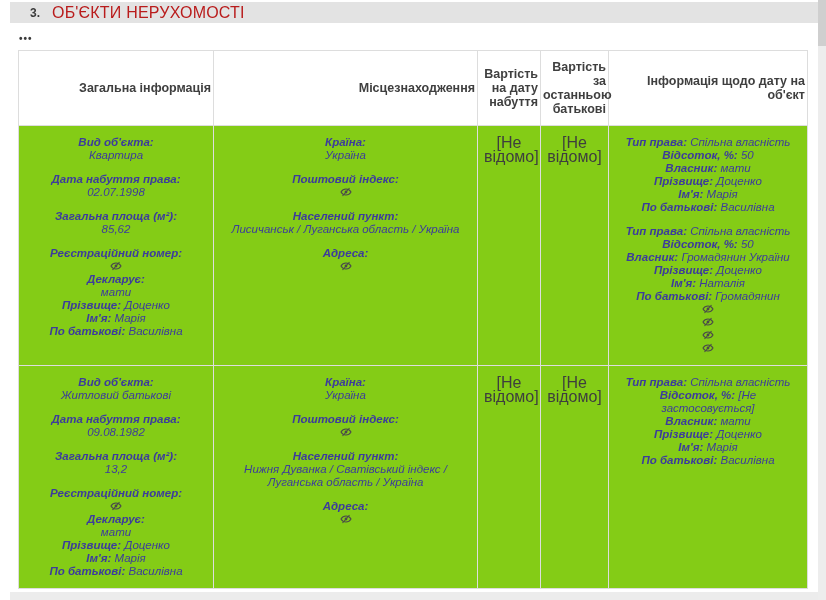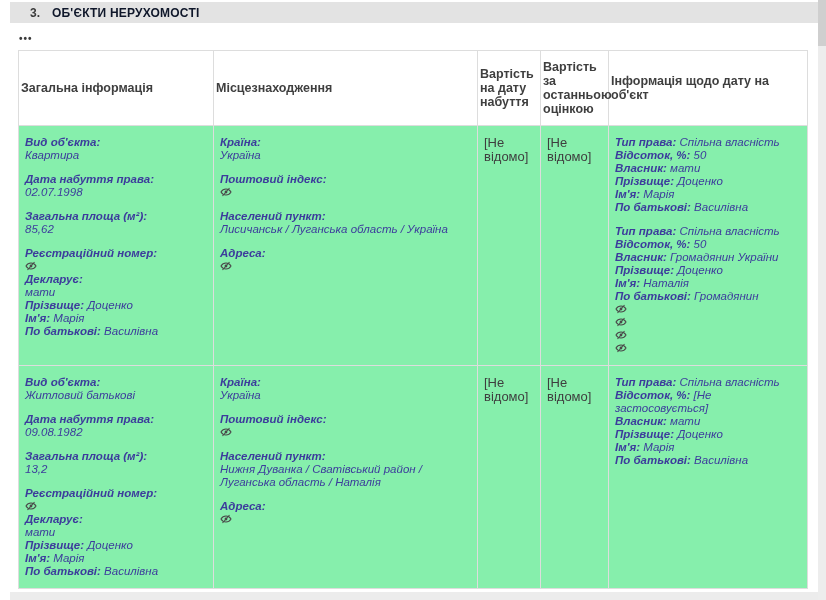--- a/index.html
+++ b/index.html
@@ -1,33 +1,33 @@
 <!DOCTYPE html>
 <html><head>
 <meta charset="utf-8">
 <style>
   html,body{margin:0;padding:0;background:#fff;}
   .page{position:relative;width:826px;height:600px;overflow:hidden;background:#fff;
         font-family:"Liberation Sans","DejaVu Sans",sans-serif;}
   .section-bar{position:absolute;left:10px;top:2px;width:810px;height:21px;background:#e3e3e3;
         display:flex;align-items:center;padding-left:20px;box-sizing:border-box;}
   .sec-num{font-size:12px;font-weight:bold;color:#3a3a3a;margin-right:12px;}
-  .sec-title{font-size:12px;font-weight:bold;color:#0f172a;letter-spacing:.2px;}
+  .sec-title{font-size:16px;font-weight:normal;color:#b91c1c;letter-spacing:.2px;}
   .dots{position:absolute;left:19px;top:33px;font-size:10px;font-weight:bold;color:#3a3a3a;letter-spacing:1px;}
   table.decl-table{position:absolute;left:18px;top:50px;width:789px;border-collapse:collapse;table-layout:fixed;}
   .c1{width:195px}.c2{width:264px}.c3{width:63px}.c4{width:68px}.c5{width:199px}
   th{background:#ffffff;border:1px solid #ddd;font-size:12.5px;font-weight:bold;color:#3f3f3f;
-     text-align:left;vertical-align:middle;height:70px;padding:2px;}
-  td{background:#86efac;border:1px solid #ddd;vertical-align:top;
+     text-align:right;vertical-align:middle;height:70px;padding:2px;}
+  td{background:#84cc16;border:1px solid #ddd;vertical-align:top;text-align:center;
      padding:10px 6px;box-sizing:border-box;}
   tr.r1 td{height:240px;} tr.r2 td{height:218px;}
   .ln{line-height:13px;font-size:11.5px;font-style:italic;color:#3c3c9c;}
   .lbl{font-weight:bold;color:#3c3c9c;font-style:italic;}
   .val{font-weight:normal;color:#3c3c9c;font-style:italic;}
-  .plain{font-style:normal;color:#3e3e3e;font-size:13px;line-height:14px;}
+  .plain{font-style:normal;color:#3e3e3e;font-size:16px;line-height:14px;}
   .gap{height:11px;}
   .icon-ln{height:13px;line-height:12px;}
   .icon-ln svg{vertical-align:top;}
   .next-bar{position:absolute;left:10px;top:592px;width:808px;height:8px;background:#ececec;}
   .scrollbar{position:absolute;right:0;top:0;width:8px;height:600px;background:#ededed;}
   .scrollbar .thumb{position:absolute;top:0;left:0;width:8px;height:46px;background:#cfcfcf;}
 </style>
 </head>
 <body>
 
@@ -46,21 +46,21 @@
         <col class="c2">
         <col class="c3">
         <col class="c4">
         <col class="c5">
     </colgroup>
     <thead>
       <tr>
         <th>Загальна інформація</th>
         <th>Місцезнаходження</th>
         <th>Вартість на дату набуття</th>
-        <th>Вартість за останньою оцінкою</th>
+        <th>Вартість за останньою батькові</th>
         <th>Інформація щодо дату на об'єкт</th>
       </tr>
     </thead>
     <tbody>
       <tr class="r1">
         <td>
             <div class="ln lbl">Вид об'єкта:</div>
             <div class="ln val">Квартира</div>
             <div class="gap"></div>
             <div class="ln lbl">Дата набуття права:</div>
@@ -172,21 +172,21 @@
             <div class="ln val">Україна</div>
             <div class="gap"></div>
             <div class="ln lbl">Поштовий індекс:</div>
             <div class="ln icon-ln"><svg viewBox="0 0 24 24" width="12" height="12">
                 <path fill="none" stroke="#4a4a4a" stroke-width="2.2" d="M2 12s3.5-6 10-6 10 6 10 6-3.5 6-10 6S2 12 2 12z"></path>
                 <circle cx="12" cy="12" r="2.8" fill="#4a4a4a"></circle>
                 <line x1="5" y1="20" x2="19" y2="4" stroke="#4a4a4a" stroke-width="2.2"></line>
               </svg></div>
             <div class="gap"></div>
             <div class="ln lbl">Населений пункт:</div>
-            <div class="ln val">Нижня Дуванка / Сватівський район / Луганська область / Наталія</div>
+            <div class="ln val">Нижня Дуванка / Сватівський індекс / Луганська область / Україна</div>
             <div class="gap"></div>
             <div class="ln lbl">Адреса:</div>
             <div class="ln icon-ln"><svg viewBox="0 0 24 24" width="12" height="12">
                 <path fill="none" stroke="#4a4a4a" stroke-width="2.2" d="M2 12s3.5-6 10-6 10 6 10 6-3.5 6-10 6S2 12 2 12z"></path>
                 <circle cx="12" cy="12" r="2.8" fill="#4a4a4a"></circle>
                 <line x1="5" y1="20" x2="19" y2="4" stroke="#4a4a4a" stroke-width="2.2"></line>
               </svg></div>
           </td>
         <td>
             <div class="ln plain">[Не відомо]</div>

